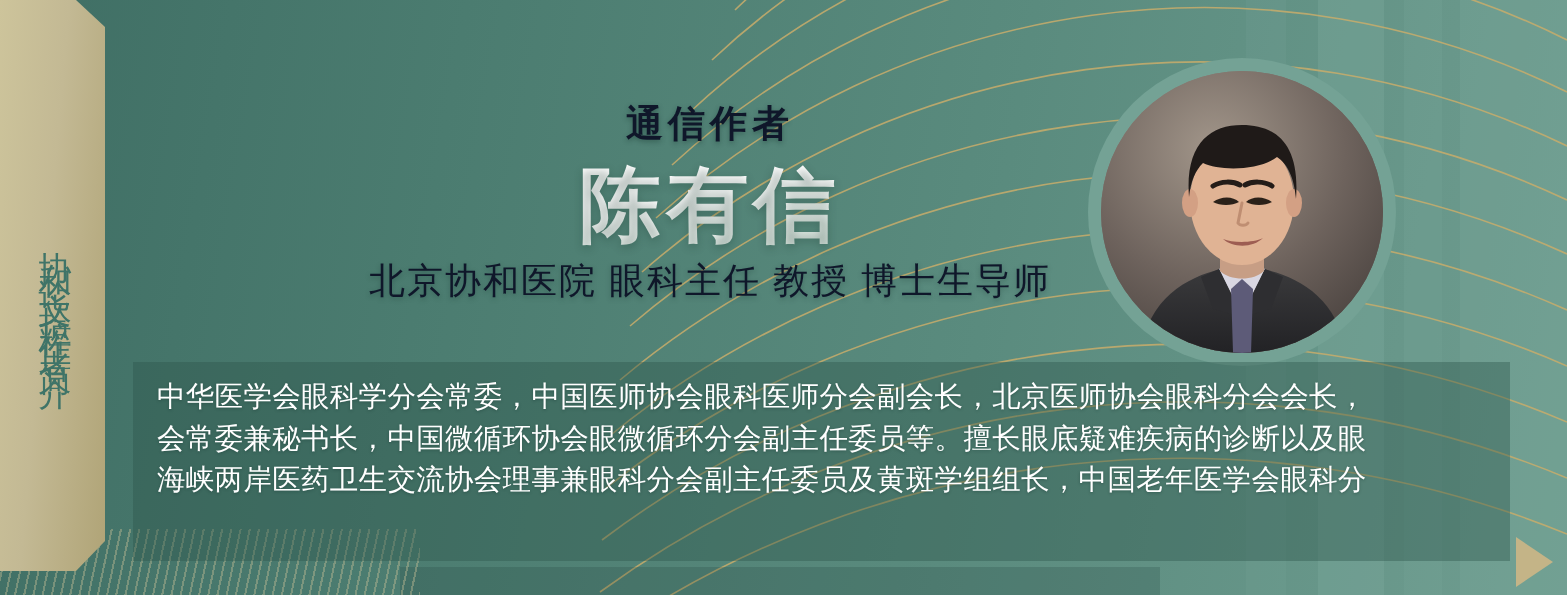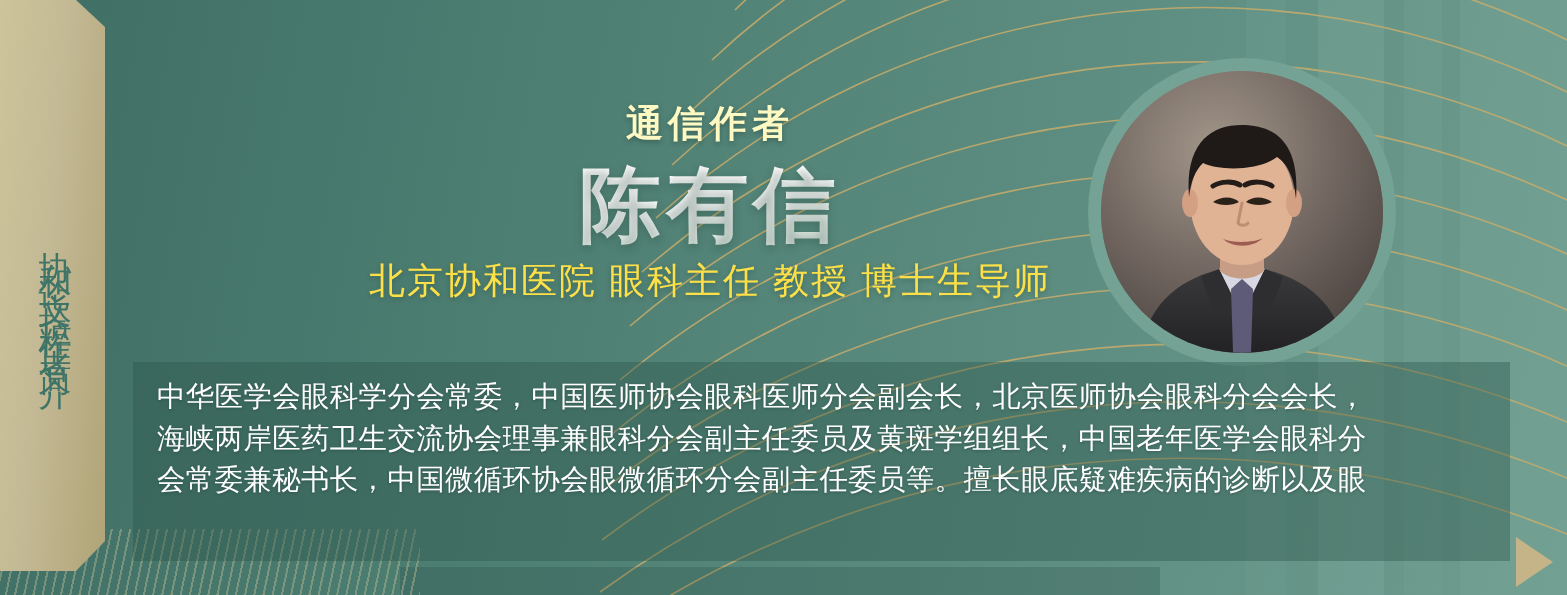--- a/index.html
+++ b/index.html
@@ -58,36 +58,36 @@
     background:#74a295;}
   .portrait{position:absolute;left:13px;top:13px;width:282px;height:282px;
     border-radius:50%;overflow:hidden;
     background:radial-gradient(circle at 38% 30%,#9e9287 0%,#6d625c 58%,#4b433f 100%);}
   .portrait svg{display:block;}
 
   
   .head{position:absolute;left:330px;top:104px;width:760px;text-align:center;}
   .kicker{
     font-size:37px;font-weight:bold;letter-spacing:5px;
-    color:#fef9c3;
+    color:#0f172a;
     text-shadow:0 2px 5px rgba(25,55,48,.45);
     line-height:1.1;
   }
   .name{
     margin-top:14px;
     font-size:82px;font-weight:bold;letter-spacing:5px;
     line-height:1.12;
     background:linear-gradient(170deg,#ffffff 6%,#ffffff 42%,#dfe9e3 72%,#bfcfc7 100%);
     -webkit-background-clip:text;background-clip:text;
     color:transparent;
     text-shadow:0 3px 9px rgba(25,55,48,.30);
   }
   .subtitle{
     margin-top:6px;
-    font-size:36px;color:#fde047;letter-spacing:2px;
+    font-size:36px;color:#0f172a;letter-spacing:2px;
     text-shadow:0 2px 5px rgba(25,55,48,.35);
     white-space:nowrap;
   }
 
   
   .bio{
     position:absolute;left:133px;top:362px;width:1377px;height:199px;
     background:rgba(44,84,74,.40);
     padding:14px 22px 10px 24px;
   }
@@ -194,19 +194,19 @@
   </div>
 
   <div class="head">
     <div class="kicker">通信作者</div>
     <div class="name">陈有信</div>
     <div class="subtitle">北京协和医院 眼科主任 教授 博士生导师</div>
   </div>
 
   <div class="bio">
     <div class="bio-line">中华医学会眼科学分会常委，中国医师协会眼科医师分会副会长，北京医师协会眼科分会会长，</div>
+    <div class="bio-line">会常委兼秘书长，中国微循环协会眼微循环分会副主任委员等。擅长眼底疑难疾病的诊断以及眼</div>
     <div class="bio-line">海峡两岸医药卫生交流协会理事兼眼科分会副主任委员及黄斑学组组长，中国老年医学会眼科分</div>
-    <div class="bio-line">会常委兼秘书长，中国微循环协会眼微循环分会副主任委员等。擅长眼底疑难疾病的诊断以及眼</div>
   </div>
 
   <div class="arrow"></div>
 
 </div>
 
 </body></html>

